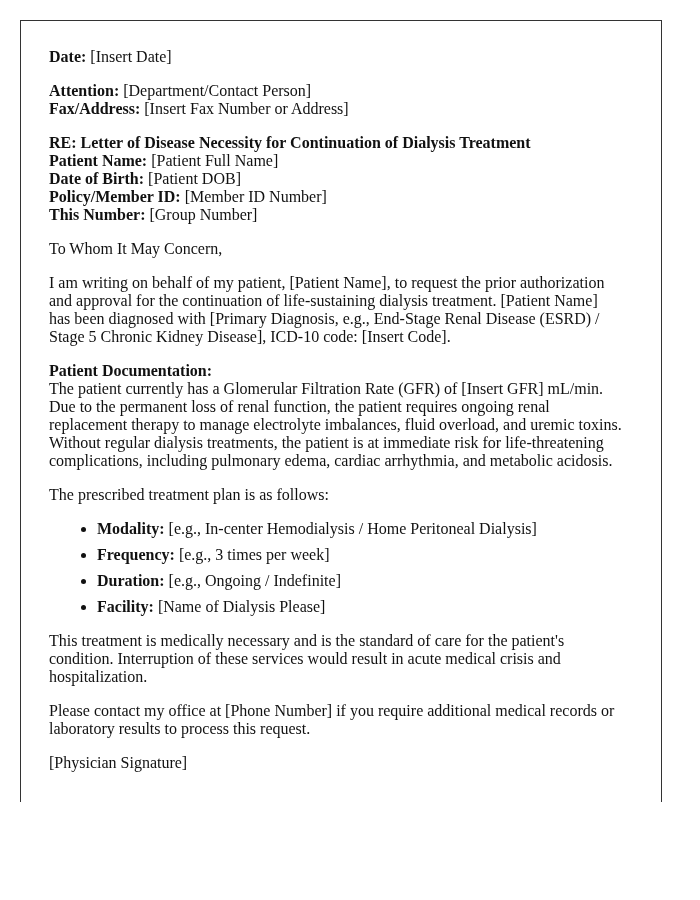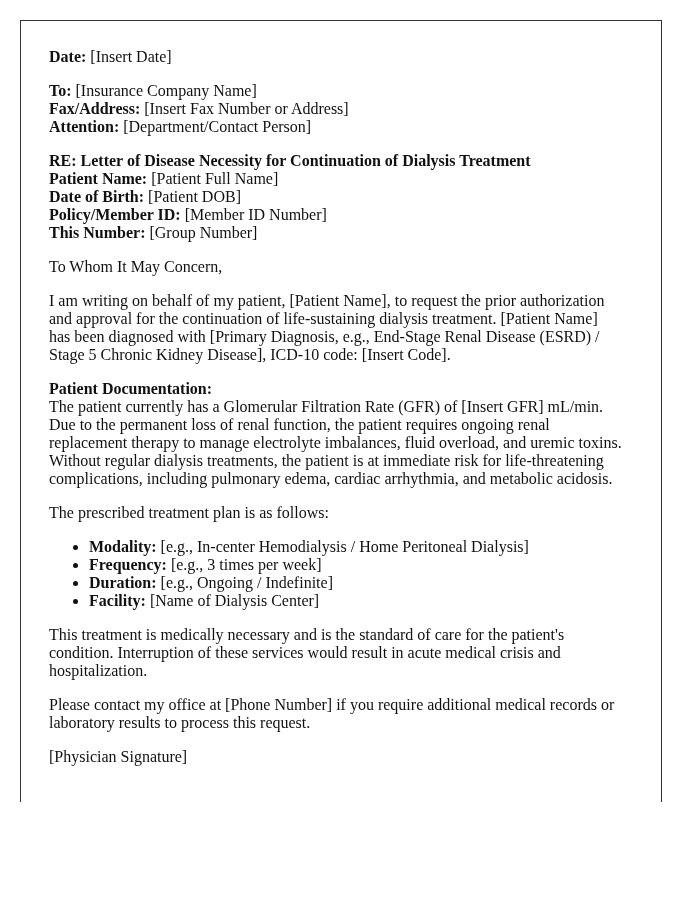--- a/index.html
+++ b/index.html
@@ -38,49 +38,45 @@
       font-family: Liberation Serif, serif;
     }
     .letter b {
       font-weight: bold;
     }
     .letter ul {
       margin: 0 0 16px 0;
       padding-left: 40px;
     }
     .letter li {
-      margin: 0;
+      margin: 8px;
     }
     .line {
       display: block;
     }
   </style>
 </head>
 <body>
 
 <div class="page-clip">
   <div class="letter">
 
     <p>
       <b>Date:</b>
       <span>[Insert Date]</span>
     </p>
 
     <p>
       <span class="line">
-        <b>To:</b>
-        <span>[Insurance Company Name]</span>
+        <b>Attention:</b>
+        <span>[Department/Contact Person]</span>
       </span>
       <span class="line">
         <b>Fax/Address:</b>
         <span>[Insert Fax Number or Address]</span>
-      </span>
-      <span class="line">
-        <b>Attention:</b>
-        <span>[Department/Contact Person]</span>
       </span>
     </p>
 
     <p>
       <b class="line">RE: Letter of Disease Necessity for Continuation of Dialysis Treatment</b>
       <span class="line">
         <b>Patient Name:</b>
         <span>[Patient Full Name]</span>
       </span>
       <span class="line">
@@ -118,21 +114,21 @@
       <li>
         <b>Frequency:</b>
         <span>[e.g., 3 times per week]</span>
       </li>
       <li>
         <b>Duration:</b>
         <span>[e.g., Ongoing / Indefinite]</span>
       </li>
       <li>
         <b>Facility:</b>
-        <span>[Name of Dialysis Center]</span>
+        <span>[Name of Dialysis Please]</span>
       </li>
     </ul>
 
     <p>This treatment is medically necessary and is the standard of care for the patient's condition. Interruption of these services would result in acute medical crisis and hospitalization.</p>
 
     <p>Please contact my office at [Phone Number] if you require additional medical records or laboratory results to process this request.</p>
 
 
     <p>[Physician Signature]</p>
 

